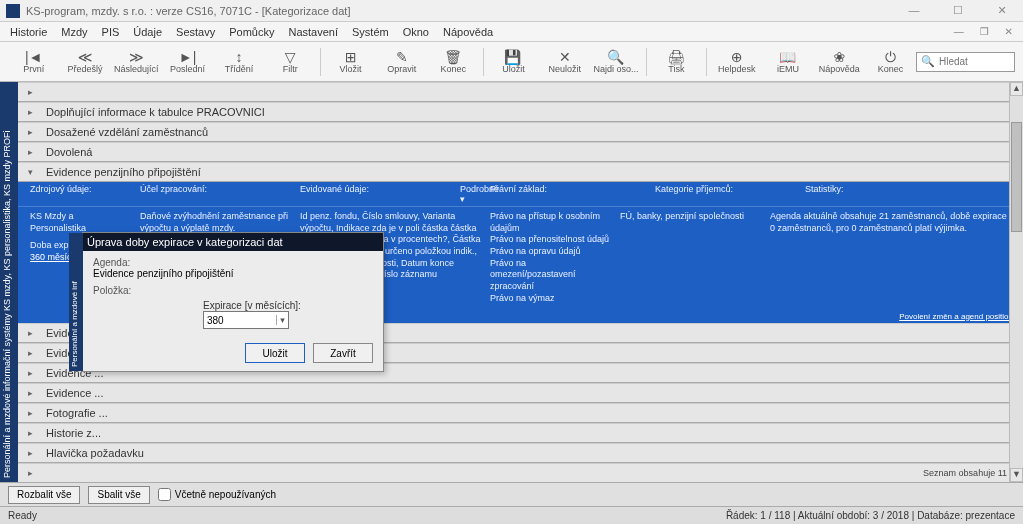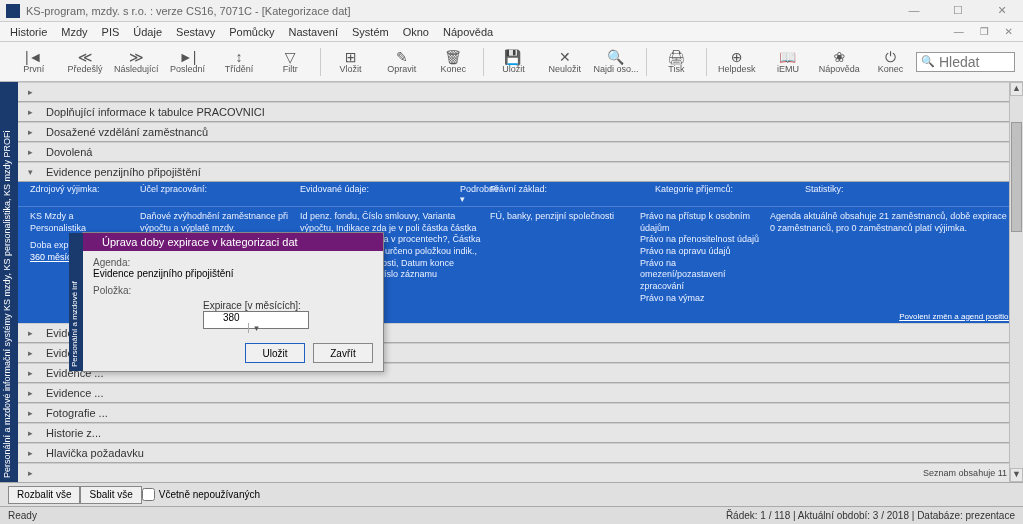--- a/index.html
+++ b/index.html
@@ -14,57 +14,57 @@
 .menubar { height: 20px; background: #f5f5f5; display: flex; align-items: center; padding: 0 4px; gap: 2px; border-bottom: 1px solid #ccc; color: #333; }
 .menubar span { padding: 2px 6px; }
 .menubar .sub-icons { margin-left: auto; display:flex; gap:4px; color:#888; font-size:10px; }
 
 .toolbar { height: 40px; background: #f5f5f5; display: flex; align-items: center; padding: 2px 8px; border-bottom: 1px solid #bbb; }
 .tb-item { display: flex; flex-direction: column; align-items: center; justify-content: center; width: 52px; height: 36px; color: #555; font-size: 9px; }
 .tb-item .tb-icon { font-size: 14px; color: #555; line-height: 14px; }
 .tb-sep { width: 1px; height: 28px; background: #ccc; margin: 0 4px; }
 .search-box { margin-left: auto; display: flex; align-items: center; border: 1px solid #999; background: #fff; height: 20px; padding: 0 4px; width: 100px; }
 .search-box .s-icon { color: #666; margin-right: 4px; }
-.search-box input { border: none; outline: none; width: 70px; font-size: 14px; }
+.search-box input { border: none; outline: none; width: 70px; font-size: 10px; }
 
 .main-area { display: flex; height: 400px; background: #d0d0d0; }
 .sidebar { width: 18px; background: linear-gradient(#1a3a6e,#1a3a6e); color: #fff; writing-mode: vertical-rl; transform: rotate(180deg); font-size: 9px; padding: 4px 2px; text-align: left; }
 
 .content { flex: 1; background: #d9d9d9; overflow: hidden; position: relative; }
 .acc-row { height: 20px; background: #e6e6e6; border-top: 1px solid #ccc; border-bottom: 1px solid #aaa; display: flex; align-items: center; padding-left: 28px; color: #333; font-size: 11px; position: relative; }
 .acc-row .chev { position: absolute; left: 10px; color: #666; font-size: 9px; }
 
 .expanded-section { background: #1e5fc4; color: #e8f0ff; font-size: 9px; }
 .expanded-header { height: 20px; background: #e6e6e6; color:#333; border-top: 1px solid #ccc; border-bottom: 1px solid #aaa; display: flex; align-items: center; padding-left: 28px; font-size: 11px; position:relative; }
 .expanded-header .chev { position: absolute; left: 10px; color: #666; font-size: 9px; }
 .exp-cols { display: flex; padding: 2px 8px; border-bottom: 1px solid #4a7fd0; }
 .exp-cols > div { padding: 0 4px; }
 .exp-body { display: flex; padding: 4px 8px 6px; line-height: 1.3; }
 .exp-body .col { padding: 0 4px; }
 .c1 { width: 110px; } .c2 { width: 160px; } .c3 { width: 160px; } .c3b{width:30px;} .c4 { width: 165px; } .c5 { width: 150px; } .c6 { width: 130px; } .c7 { flex:1; }
 .hl { color: #fff; text-decoration: underline; }
 .exp-footer { text-align: right; padding: 1px 10px 2px; font-size: 8px; color: #cde; }
 
 .dialog { position: absolute; left: 82px; top: 232px; width: 302px; background: #ececec; border: 1px solid #888; box-shadow: 2px 2px 6px rgba(0,0,0,0.25); z-index: 20; }
-.dlg-title { background: #701a75; color: #fff; padding: 3px 19px; font-size: 11px; }
+.dlg-title { background: #0f172a; color: #fff; padding: 3px 4px; font-size: 11px; }
 .dlg-body { padding: 6px 10px 10px; font-size: 10px; color: #333; }
 .dlg-body .lbl { color: #555; }
 .dlg-body .val { color: #000; margin-bottom: 6px; }
 .dlg-field { margin-left: 110px; margin-top: 4px; }
 .dlg-field .flabel { font-size: 10px; color: #333; }
-.dlg-field .combo { display:flex; border: 1px solid #777; background:#fff; width: 106px; height: 18px; align-items:center;flex-direction:column; }
+.dlg-field .combo { display:flex; border: 1px solid #777; background:#fff; width: 86px; height: 18px; align-items:center; }
 .dlg-field .combo input { border:none; outline:none; width: 72px; font-size:10px; padding-left:3px; }
 .dlg-field .combo .dd { width:16px; text-align:center; border-left:1px solid #aaa; color:#555; font-size:9px; }
 .dlg-buttons { display:flex; justify-content:flex-end; gap:8px; padding: 4px 10px 8px; }
 .dlg-buttons button { width: 60px; height: 20px; font-size: 10px; background:#f0f0f0; border:1px solid #888; }
 .dlg-buttons button.primary { border: 1px solid #1e5fc4; }
 
 .dlg-side-tab { position:absolute; left:-14px; top:0; bottom:0; width:14px; background:#1a3a6e; color:#fff; writing-mode: vertical-rl; transform: rotate(180deg); font-size:8px; padding:4px 1px; }
 
-.bottom-bar { position: absolute; bottom: 18px; left: 0; right: 0; height: 24px; background: #e0e0e0; border-top: 1px solid #aaa; display: flex; align-items: center; padding: 0 8px; font-size: 10px; margin-top: 20px; }
+.bottom-bar { position: absolute; bottom: 18px; left: 0; right: 0; height: 24px; background: #e0e0e0; border-top: 1px solid #aaa; display: flex; align-items: center; padding: 0 8px; gap: 8px; font-size: 10px; margin-top: 20px; }
 .bottom-bar button { height: 18px; padding: 0 8px; font-size: 10px; background:#f0f0f0; border:1px solid #888; }
 .bottom-bar label { display:flex; align-items:center; gap:4px; }
 
 .status-bar { position: absolute; bottom: 0; left: 0; right: 0; height: 18px; background: #ddd; border-top: 1px solid #aaa; display: flex; align-items: center; padding: 0 8px; font-size: 10px; color: #333; }
 .status-bar .right { margin-left: auto; }
 
 .count-note { position:absolute; right:16px; bottom:46px; font-size:9px; color:#444; }
 .scrollbar { position:absolute; right:0; top:0; bottom:0; width:14px; background:#e0e0e0; border-left:1px solid #bbb; }
 .scrollbar .thumb { position:absolute; left:1px; right:1px; top:40px; height:110px; background:#c0c0c0; border:1px solid #999; }
 .scrollbar .arr { position:absolute; left:0; right:0; height:14px; text-align:center; font-size:9px; color:#555; background:#e8e8e8; border:1px solid #bbb; }
@@ -199,42 +199,42 @@
         <span class="chev">▸</span>
         <span>Dovolená</span>
       </div>
 
     <div class="expanded-section">
       <div class="expanded-header">
           <span class="chev">▾</span>
           <span>Evidence penzijního připojištění</span>
         </div>
       <div class="exp-cols">
-        <div class="c1">Zdrojový výjimka:</div>
+        <div class="c1">Zdrojový údaje:</div>
         <div class="c2">Účel zpracování:</div>
         <div class="c3">Evidované údaje:</div>
         <div class="c3b">Podrobně ▾</div>
         <div class="c4">Právní základ:</div>
         <div class="c5">Kategorie příjemců:</div>
         <div class="c7">Statistiky:</div>
       </div>
       <div class="exp-body">
         <div class="col c1">
           <div>KS Mzdy a Personalistika</div>
           <div style="margin-top:6px">Doba expirace:</div>
           <div class="hl">360 měsíců</div>
         </div>
         <div class="col c2">Daňové zvýhodnění zaměstnance při výpočtu a výplatě mzdy.</div>
         <div class="col" style="width:190px">Id penz. fondu, Číslo smlouvy, Varianta výpočtu, Indikace zda je v poli částka částka nebo procento, částka v procentech?, Částka Kč nebo procento, je určeno položkou indik., Datum začátku platnosti, Datum konce platnosti, Pořadové číslo záznamu</div>
-        <div class="col c5">FÚ, banky, penzijní společnosti</div>
         <div class="col c6" style="white-space:pre-line">Právo na přístup k osobním údajům
 Právo na přenositelnost údajů
 Právo na opravu údajů
 Právo na omezení/pozastavení zpracování
 Právo na výmaz</div>
+        <div class="col c5">FÚ, banky, penzijní společnosti</div>
         <div class="col c7">Agenda aktuálně obsahuje 21 zaměstnanců, době expirace 0 zaměstnanců, pro 0 zaměstnanců platí výjimka.</div>
       </div>
       <div class="exp-footer"><span class="hl">Povolení změn a agend position</span></div>
     </div>
 
     <div class="acc-row">
         <span class="chev">▸</span>
         <span>Evidence ...</span>
       </div>
     <div class="acc-row">

